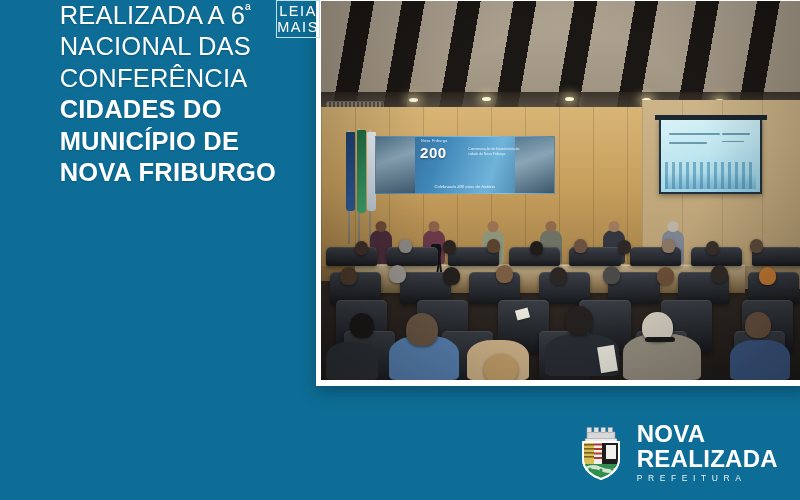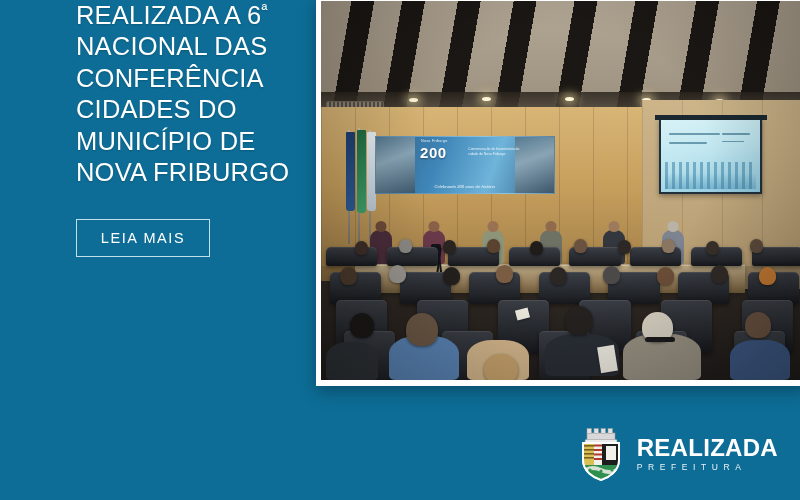--- a/index.html
+++ b/index.html
@@ -19,36 +19,35 @@
     overflow:hidden;
   }
 
   
   .left-col {
     position:absolute;
     left:0; top:0;
     width:320px; height:500px;
     padding:0 0 0 76px;
     display:flex;
-    flex-direction:column;
-    justify-content:flex-start;
+    justify-content:flex-end;
     z-index:5;
   }
   .headline {
     color:#ffffff;
     font-size:25.5px;
     line-height:1.235;
     letter-spacing:.2px;
     text-transform:uppercase;
     margin-bottom:30px;
     text-shadow:0 1px 2px rgba(0,0,0,.18);
   }
   .headline .ln { display:block; white-space:nowrap; }
   .headline .light { font-weight:400; }
-  .headline .bold  { font-weight:400; }
+  .headline .bold  { font-weight:700; }
   .ord { font-size:.62em; vertical-align:super; line-height:0; }
 
   .cta {
     display:inline-flex;
     align-items:center;
     justify-content:center;
     width:134px; height:38px;
     border:1.5px solid #bfe0ec;
     background:transparent;
     color:#ffffff;
@@ -447,18 +446,19 @@
 
         <rect x="7" y="41" width="36" height="16" fill="#2f8f4e"></rect>
         <path d="M9 44 Q17 40 25 44 Q33 48 41 44 L41 48 Q33 52 25 48 Q17 44 9 48 Z" fill="#f2f0ea" opacity=".85"></path>
         <circle cx="14" cy="46" r="1.6" fill="#2f8f4e"></circle>
         <circle cx="25" cy="47" r="1.6" fill="#2f8f4e"></circle>
         <circle cx="36" cy="46" r="1.6" fill="#2f8f4e"></circle>
       </g>
       <path d="M7 19 H43 V36 C43 47 33 53.5 25 56 C17 53.5 7 47 7 36 Z" fill="none" stroke="#ffffff" stroke-width="2"></path>
     </svg>
     <div class="logo-text">
+      <span class="l1">NOVA</span>
       <span class="l2">REALIZADA</span>
       <span class="l3">PREFEITURA</span>
     </div>
   </div>
 
 </div>
 
 </body></html>

